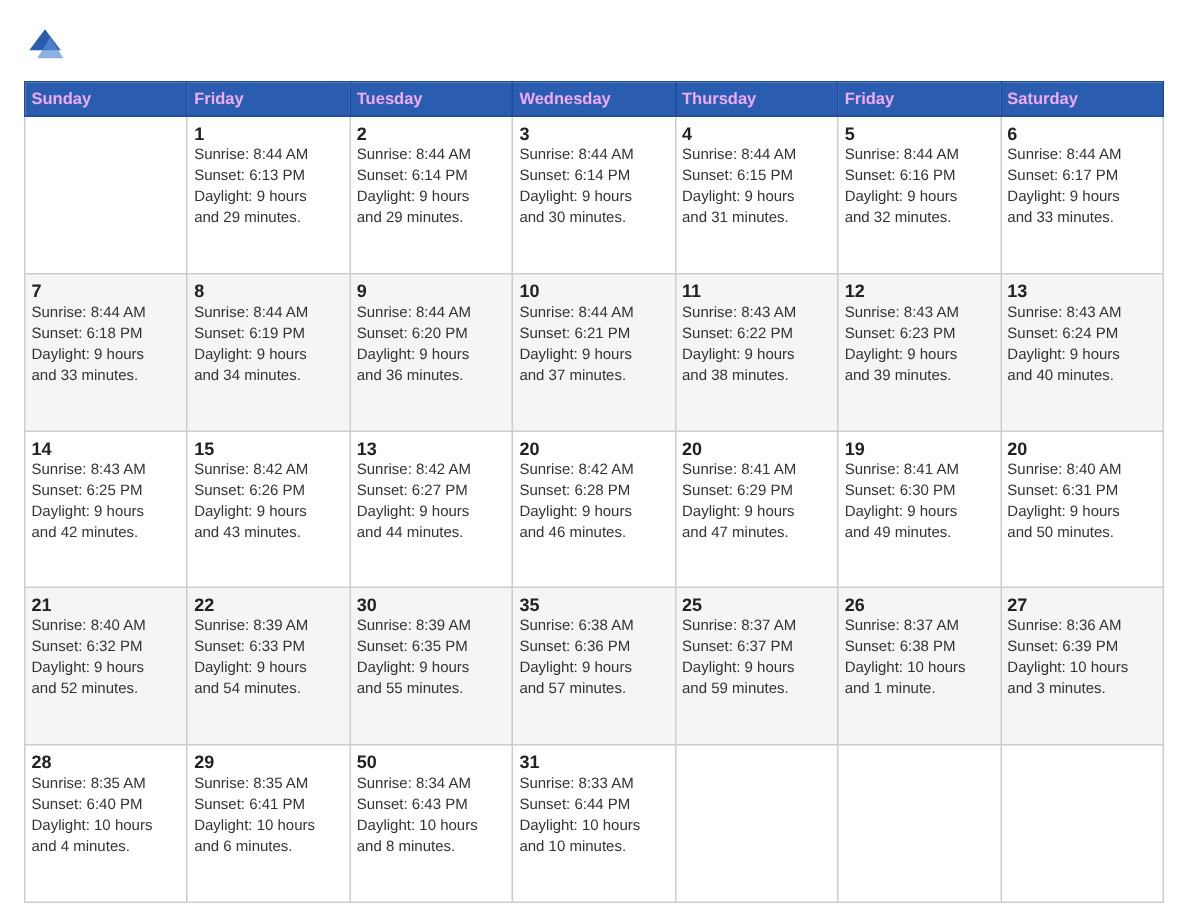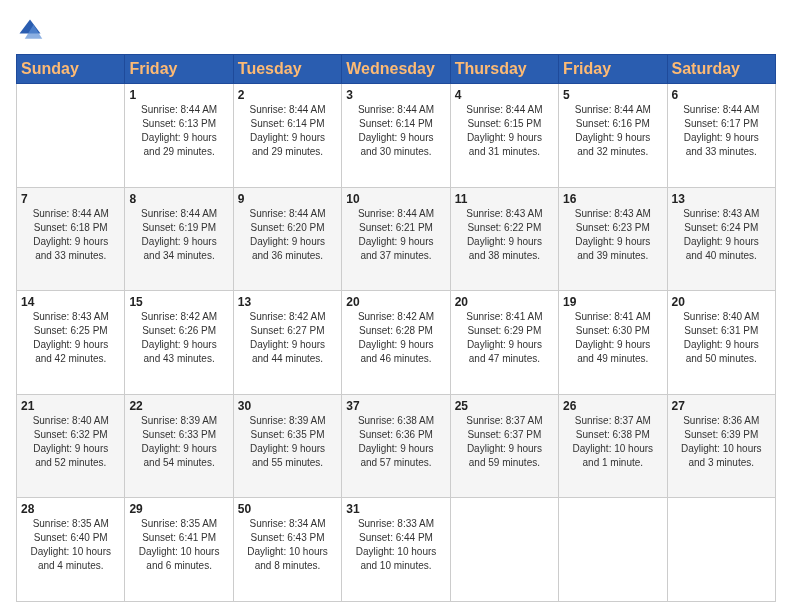--- a/index.html
+++ b/index.html
@@ -63,23 +63,23 @@
     .calendar {
       flex: 1;
       border: 1px solid #ccc;
       border-collapse: collapse;
       width: 100%;
       table-layout: fixed;
       font-size: 10.5px;
     }
     .calendar th {
       background: #2a5db0;
-      color: #fdba74;
+      color: #f0abfc;
       padding: 5px 4px;
-      font-size: 16px;
+      font-size: 11px;
       font-weight: bold;
       text-align: left;
       border: 1px solid #1e4a9a;
     }
     .calendar td {
       border: 1px solid #ccc;
       vertical-align: top;
       padding: 4px 4px 3px 4px;
       height: 85px;
     }
@@ -87,21 +87,20 @@
       font-size: 12px;
       font-weight: bold;
       color: #222;
       display: block;
       margin-bottom: 1px;
     }
     .day-info {
       font-size: 10px;
       color: #333;
       line-height: 1.4;
-      text-align: center;
     }
     .empty-cell {
       background: #fff;
     }
     .row-shaded td {
       background: #f5f5f5;
     }
     .row-white td {
       background: #fff;
     }
@@ -215,21 +214,21 @@
 and 37 minutes.</div>
           </td>
           <td>
             <span class="day-num">11</span>
             <div class="day-info" style="white-space: pre-line;">Sunrise: 8:43 AM
 Sunset: 6:22 PM
 Daylight: 9 hours
 and 38 minutes.</div>
           </td>
           <td>
-            <span class="day-num">16</span>
+            <span class="day-num">12</span>
             <div class="day-info" style="white-space: pre-line;">Sunrise: 8:43 AM
 Sunset: 6:23 PM
 Daylight: 9 hours
 and 39 minutes.</div>
           </td>
           <td>
             <span class="day-num">13</span>
             <div class="day-info" style="white-space: pre-line;">Sunrise: 8:43 AM
 Sunset: 6:24 PM
 Daylight: 9 hours
@@ -303,21 +302,21 @@
 and 54 minutes.</div>
           </td>
           <td>
             <span class="day-num">30</span>
             <div class="day-info" style="white-space: pre-line;">Sunrise: 8:39 AM
 Sunset: 6:35 PM
 Daylight: 9 hours
 and 55 minutes.</div>
           </td>
           <td>
-            <span class="day-num">37</span>
+            <span class="day-num">35</span>
             <div class="day-info" style="white-space: pre-line;">Sunrise: 6:38 AM
 Sunset: 6:36 PM
 Daylight: 9 hours
 and 57 minutes.</div>
           </td>
           <td>
             <span class="day-num">25</span>
             <div class="day-info" style="white-space: pre-line;">Sunrise: 8:37 AM
 Sunset: 6:37 PM
 Daylight: 9 hours

